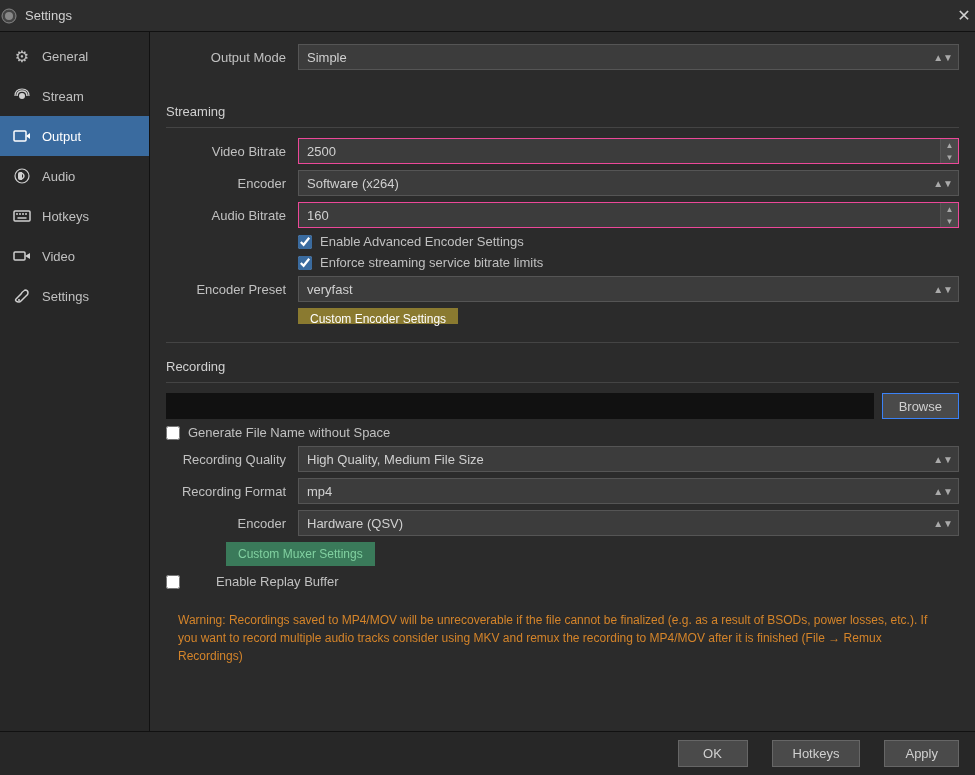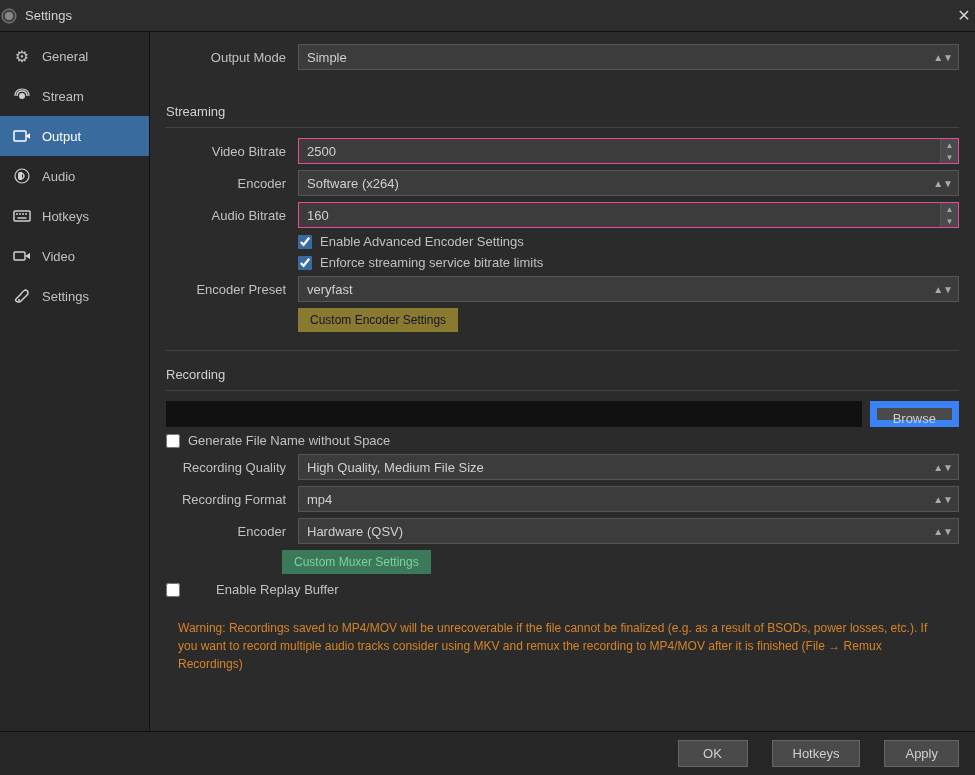--- a/index.html
+++ b/index.html
@@ -186,63 +186,63 @@
     .checkbox-label {
       font-size: 13px;
       color: #c0c0c0;
       cursor: pointer;
     }
 
     
     .custom-encoder-btn {
       background: #8a7a30;
       border: none;
-      color: #0f172a;
+      color: #ffffff;
       padding: 4px 12px;
       font-size: 12px;
       cursor: pointer;
       margin-left: 132px;
       margin-bottom: 8px;
-      height: 24px;
+      height: 16px;
     }
 
     
     .section-divider {
       border-top: 1px solid #444;
       margin: 10px 0 10px 0;
     }
 
     
     .recording-path-row {
       display: flex;
       align-items: center;
       margin-bottom: 6px;
       padding-left: 0;
       gap: 8px;
     }
     .browse-btn {
       background: #4a4a4a;
-      border: 7px solid #3b82f6;
+      border: 1px solid #3b82f6;
       color: #d0d0d0;
       padding: 3px 16px;
       font-size: 13px;
       cursor: pointer;
       height: 26px;
       white-space: nowrap;
     }
 
     
     .custom-muxer-btn {
       background: #3a7a5a;
       border: none;
       color: #80d0a0;
       padding: 4px 12px;
       font-size: 12px;
       cursor: pointer;
-      margin-left: 116px;
+      margin-left: 60px;
       margin-bottom: 8px;
       height: 24px;
     }
 
     
     .warning-box {
       margin-top: 12px;
       padding: 10px 12px;
       color: #d4842a;
       font-size: 12px;

